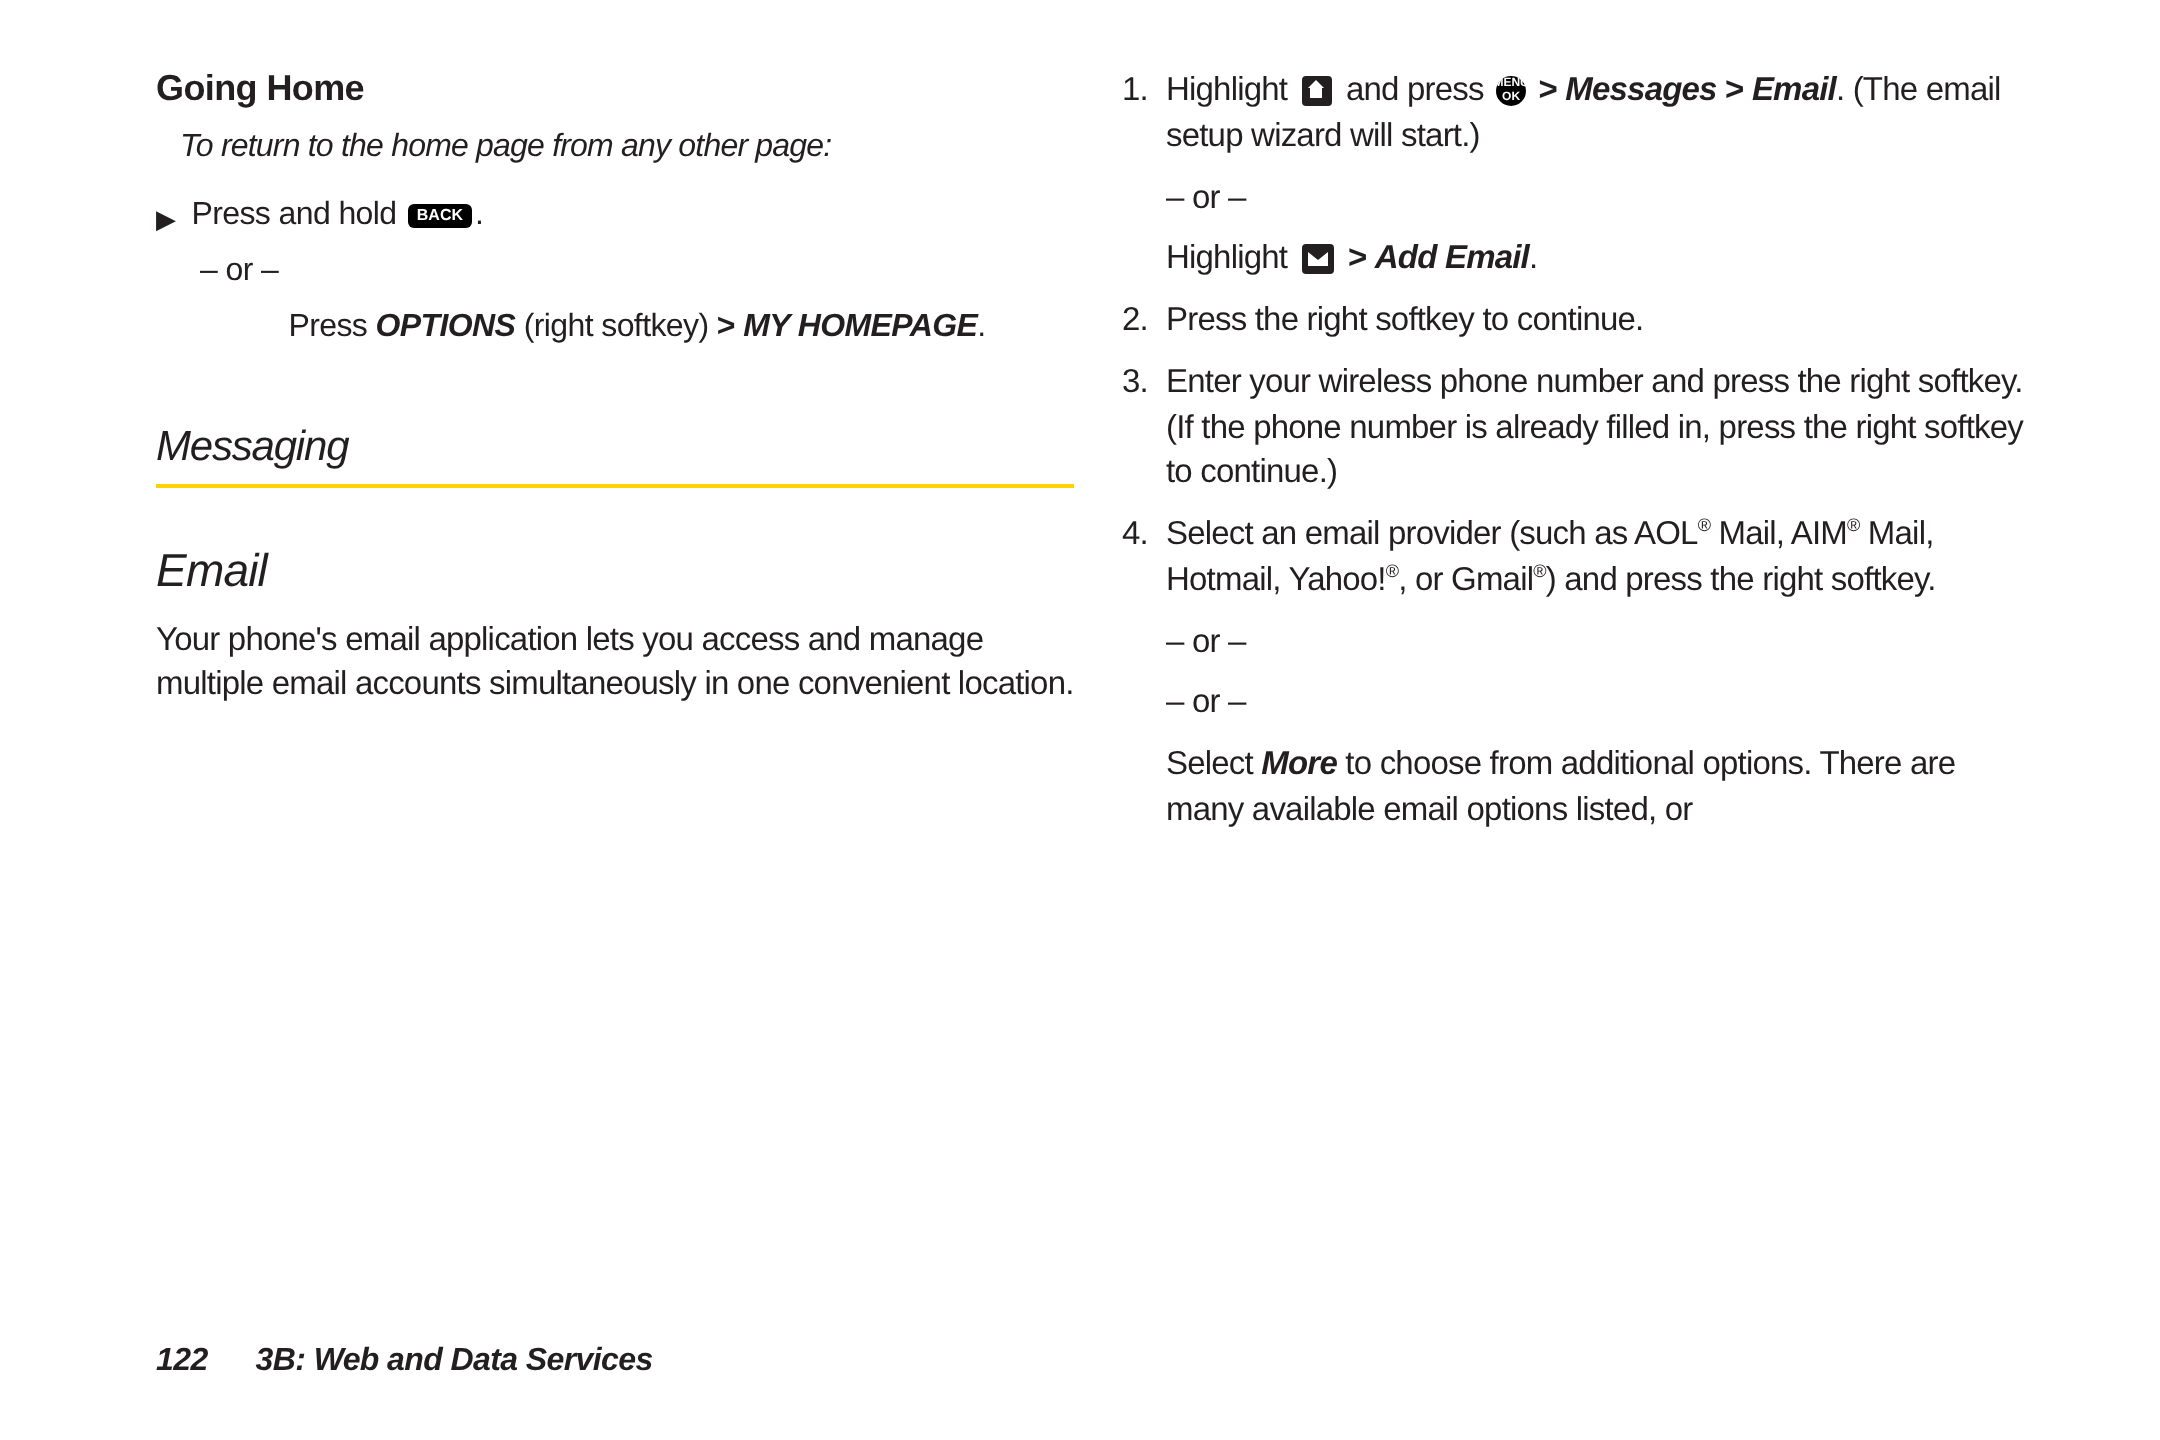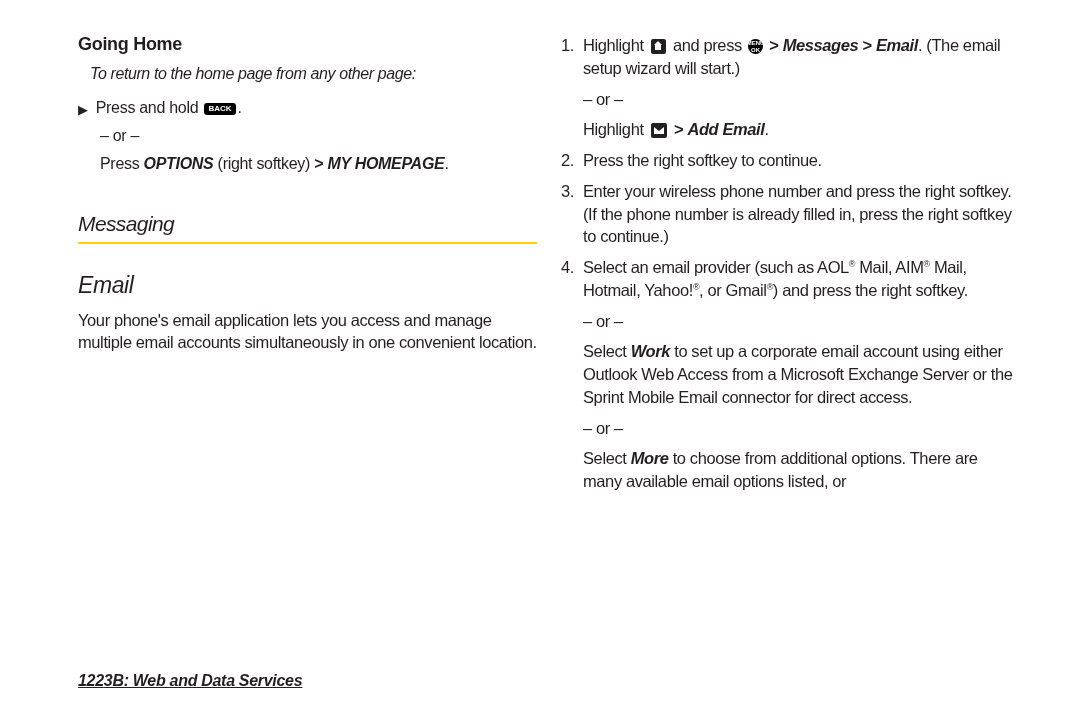--- a/index.html
+++ b/index.html
@@ -26,21 +26,21 @@
     background:#000000; color:#fff;
     font-size:8px; font-weight:bold;
     border-radius:3px;
     padding:1px 4px;
     height:12px; line-height:10px;
     vertical-align:middle; margin:0 2px;
     letter-spacing:0;
   }
   .inline-key.round { border-radius:50%; width:15px; height:15px; font-size:6px; padding:0; line-height:7px; text-align:center;}
   .or-line { font-size:16px; letter-spacing:-0.3px; margin: 8px 0 8px 22px; }
-  .indent-text { font-size:16px; letter-spacing:-0.3px; margin-left:22px; line-height:1.35;}
+  .indent-text { font-size:16px; letter-spacing:-0.3px; margin-left:22px; line-height:1.35;text-align:center;}
   h1.section {
     font-style:italic; font-weight:normal; font-size:21px;
     letter-spacing:-0.6px; margin:38px 0 0 0;
   }
   .rule { height:2px; background:#ffd200; margin:6px 0 18px 0; width:100%; }
   p.body { font-size:16.5px; letter-spacing:-0.4px; line-height:1.35; margin:0 0 14px 0;}
   h2.subsection { font-style:italic; font-weight:normal; font-size:23px; letter-spacing:-0.4px; margin:28px 0 10px 0;}
   ol.steps { list-style:none; padding:0; margin:0; counter-reset: step; }
   ol.steps > li {
     counter-increment: step;
@@ -76,21 +76,21 @@
     background:#fff;
   }
   .env-icon::after{
     content:""; position:absolute; left:3px; top:4px;
     width:0; height:0; border-left:5px solid transparent; border-right:5px solid transparent;
     border-top:4px solid #231f20;
   }
   .footer {
     position:absolute; left:78px; bottom:30px;
     font-size:16px; font-style:italic; font-weight:bold; letter-spacing:-0.3px;
-    display:flex; text-decoration:underline;
+    display:flex; gap:24px;
   }
 </style>
 </head>
 <body>
 
 <div class="page">
 
   <div class="col">
     <h3 class="subhead">Going Home</h3>
     <p class="intro">To return to the home page from any other page:</p>
@@ -124,23 +124,20 @@
         </div>
       </li>
 
       <li>Press the right softkey to continue.</li>
 
       <li>Enter your wireless phone number and press the right softkey. (If the phone number is already filled in, press the right softkey to continue.)</li>
 
       <li>
         <span>Select an email provider (such as AOL</span><span class="sup">®</span><span> Mail, AIM</span><span class="sup">®</span><span> Mail, Hotmail, Yahoo!</span><span class="sup">®</span><span>, or Gmail</span><span class="sup">®</span><span>) and press the right softkey.</span>
         <div class="step-or">– or –</div>
-        <div>
-          <span>Select </span><span class="bi">Work</span><span> to set up a corporate email account using either Outlook Web Access from a Microsoft Exchange Server or the Sprint Mobile Email connector for direct access.</span>
-        </div>
         <div class="step-or">– or –</div>
         <div>
           <span>Select </span><span class="bi">More</span><span> to choose from additional options. There are many available email options listed, or</span>
         </div>
       </li>
     </ol>
   </div>
 </div>
 
 <div class="footer">

